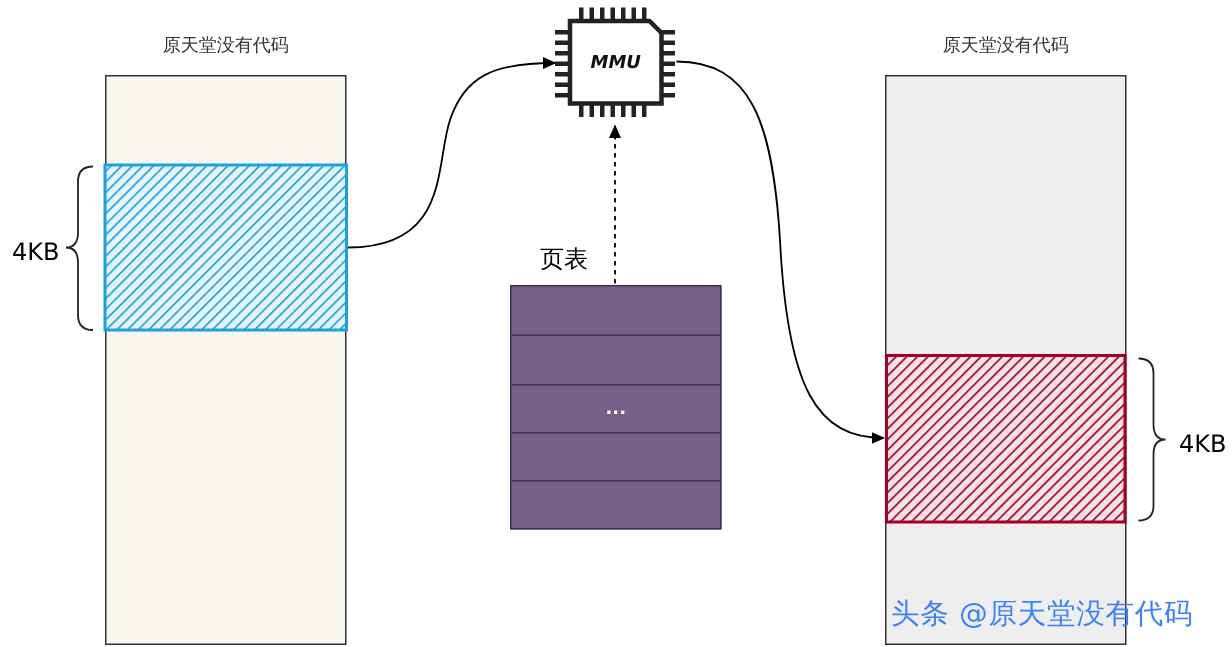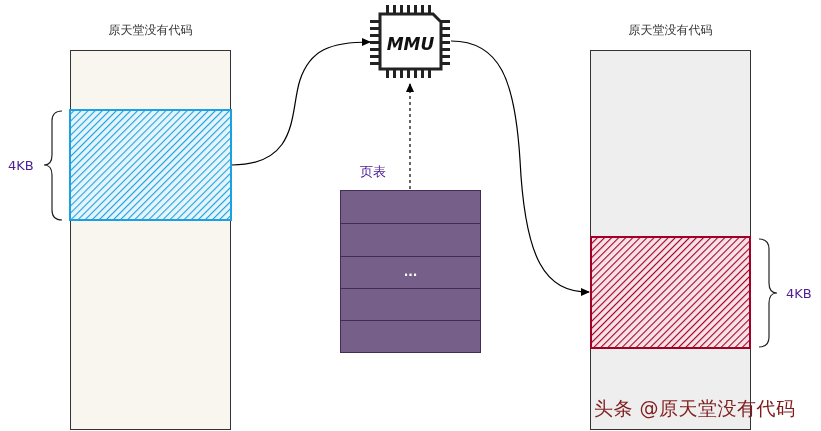--- a/index.html
+++ b/index.html
@@ -1,22 +1,22 @@
 <!DOCTYPE html>
 <html><head>
 <meta charset="utf-8">
 <style>
   html, body { margin:0; padding:0; background:#ffffff; }
   body { width:821px; height:431px; position:relative; overflow:hidden;
          font-family:"DejaVu Sans", "Liberation Sans", sans-serif; color:#222; }
   .abs { position:absolute; }
   .title { font-size:12px; color:#333; text-align:center; }
   .mem { border:1.5px solid #333; box-sizing:border-box; }
-  .label { font-size:13px; color:#4c1d95; }
-  .wm { font-size:19px; color:#7f1d1d; letter-spacing:0.5px; }
+  .label { font-size:16px; color:#000000; }
+  .wm { font-size:19px; color:#3b82f6; letter-spacing:0.5px; }
   svg { position:absolute; left:0; top:0; }
   .pt-row { position:absolute; left:0; width:100%; box-sizing:border-box;
             border-bottom:1.5px solid #432d57; }
   .dots { color:#fff; font-size:12px; font-weight:bold; text-align:center; width:100%; position:absolute; }
 </style>
 </head>
 <body>
 
 <div class="abs title" style="left:70px; top:22px; width:161px;">原天堂没有代码</div>
 <div class="abs mem" style="left:70px; top:50px; width:161px; height:380px; background:#f8f6ee;"></div>
@@ -100,18 +100,18 @@
       <rect x="440" y="34" width="10" height="3"></rect>
         <rect x="440" y="41" width="10" height="3"></rect>
       <rect x="440" y="48" width="10" height="3"></rect>
         <rect x="440" y="55" width="10" height="3"></rect>
       <rect x="440" y="62" width="10" height="3"></rect>
     </g>
     <path d="M380,14 L433,14 L441,22 L441,69 L380,69 Z" fill="#fff" stroke="#222" stroke-width="3"></path>
   </g>
 </svg>
 
-<div class="abs" style="left:380px; top:34px; width:61px; text-align:center; font-size:17px; font-style:italic; font-weight:bold; color:#111;">MMU</div>
+<div class="abs" style="left:380px; top:34px; width:61px; text-align:center; font-size:12px; font-style:italic; font-weight:bold; color:#111;">MMU</div>
 
 <div class="abs label" style="left:8px; top:158px;">4KB</div>
 <div class="abs label" style="left:786px; top:286px;">4KB</div>
 
 <div class="abs wm" style="left:594px; top:396px;">头条 @原天堂没有代码</div>
 
 </body></html>

